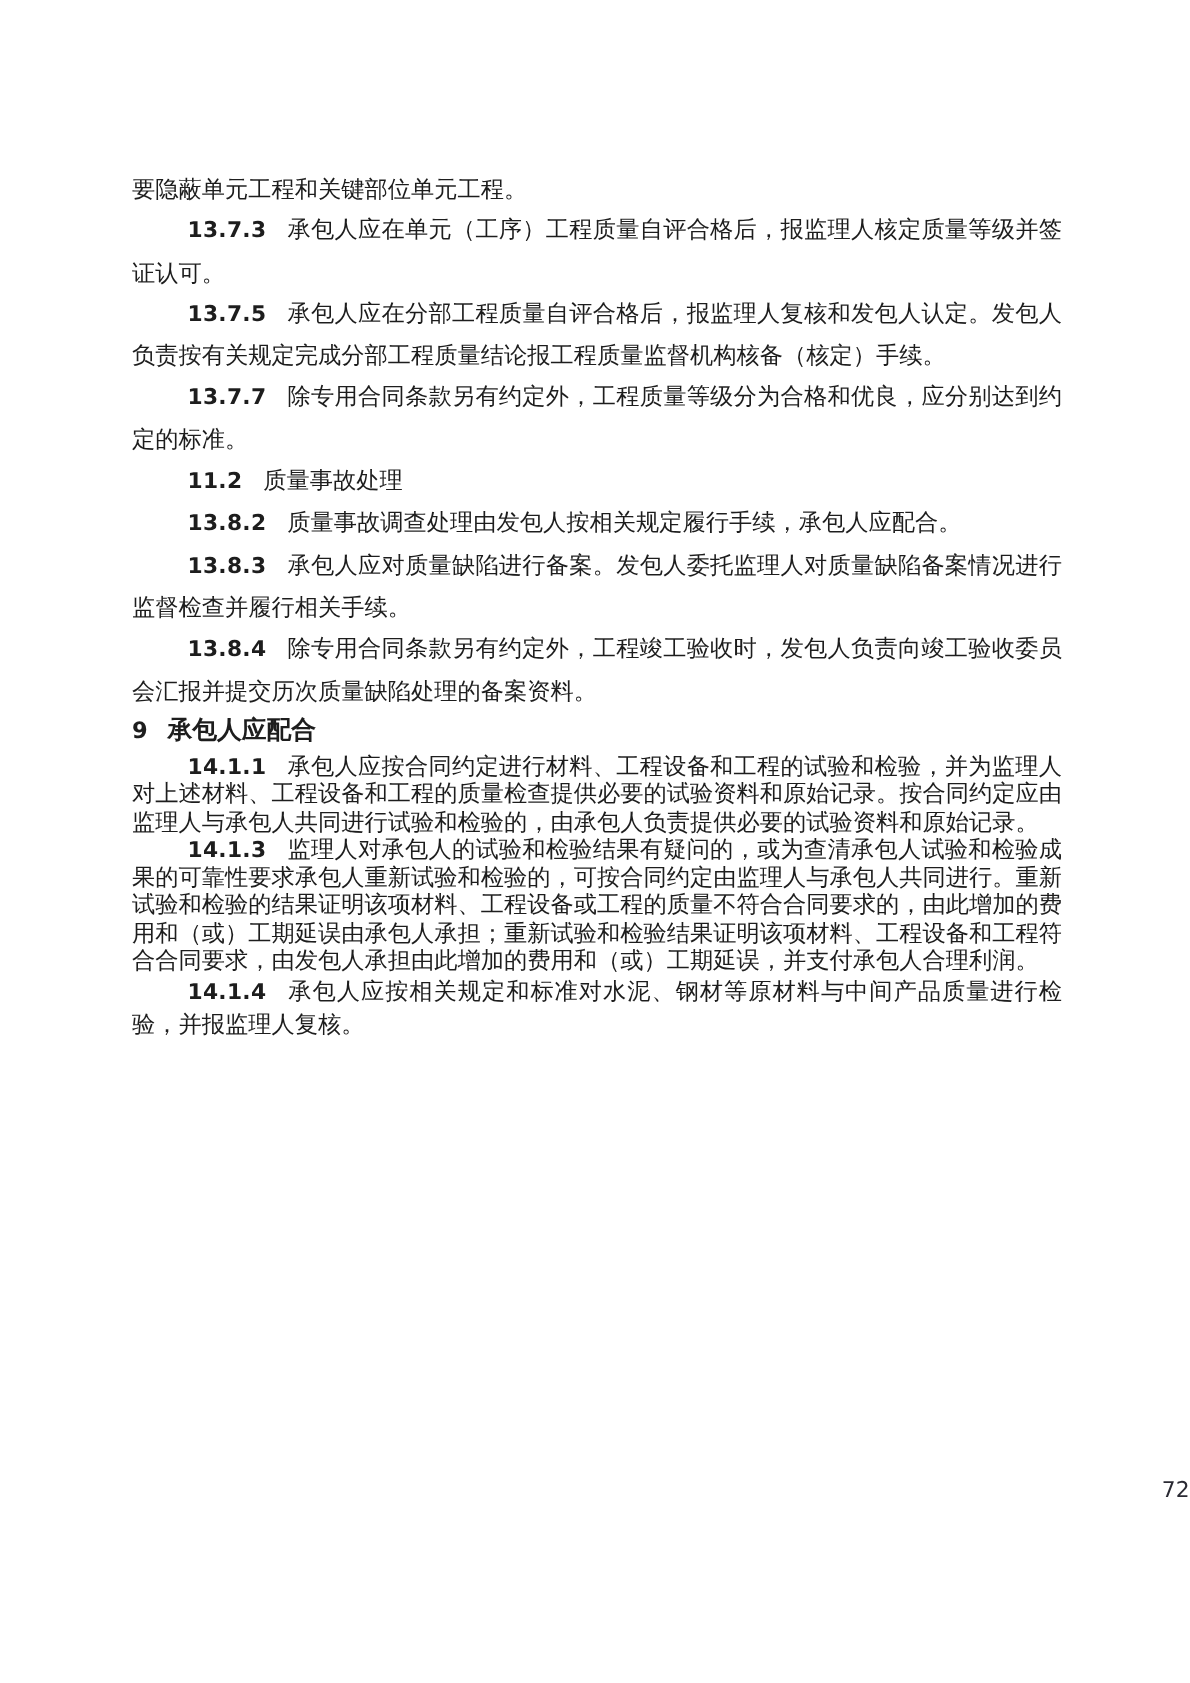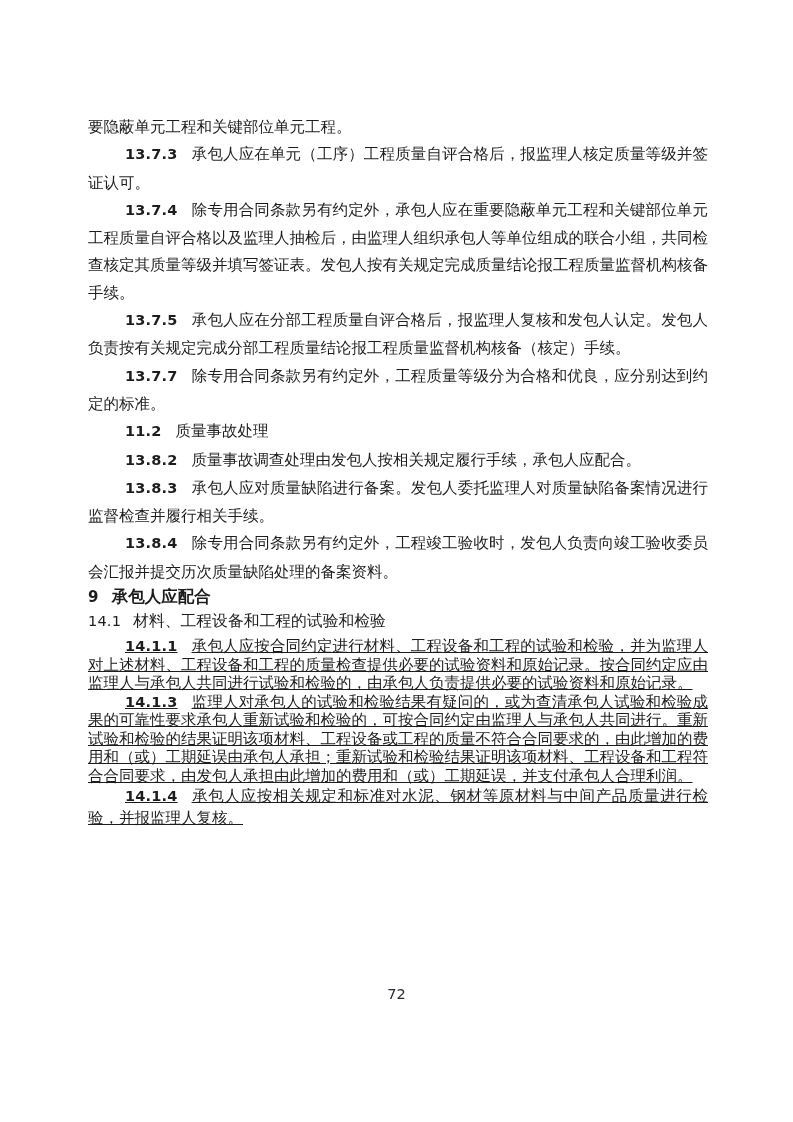--- a/index.html
+++ b/index.html
@@ -62,71 +62,68 @@
     line-height: 24px;
     text-indent: 0;
   }
   .section-heading .num {
     font-weight: 400;
     font-size: 14.5px;
     margin-right: 12px;
   }
   .tight {
     margin-top: 4px;
-    text-decoration: underline;
   }
   .tight .para {
     line-height: 18.5px;
   }
   .tight .para.clause-last {
     line-height: 21px;
   }
   .page-number {
     position: absolute;
     top: 986px;
     left: 0;
     width: 100%;
-    text-align: center;
+    text-align: right;
     font-size: 14.5px;
     color: #2a2a33;
     font-family: "DejaVu Sans", "Liberation Sans", sans-serif;
   }
 </style>
 </head>
 <body>
 
 <main class="page">
   <div class="content">
 
     <section class="loose">
       <p class="para no-indent"><span>要隐蔽单元工程和关键部位单元工程。</span></p>
 
 
       <p class="para clause"><span class="num">13.7.3</span><span>承包人应在单元（工序）工程质量自评合格后，报监理人核定质量等级并签证认可。</span></p>
 
-      <p class="para clause"><span class="num">13.7.4</span><span>除专用合同条款另有约定外，承包人应在重要隐蔽单元工程和关键部位单元工程质量自评合格以及监理人抽检后，由监理人组织承包人等单位组成的联合小组，共同检查核定其质量等级并填写签证表。发包人按有关规定完成质量结论报工程质量监督机构核备手续。</span></p>
 
       <p class="para clause"><span class="num">13.7.5</span><span>承包人应在分部工程质量自评合格后，报监理人复核和发包人认定。发包人负责按有关规定完成分部工程质量结论报工程质量监督机构核备（核定）手续。</span></p>
 
 
       <p class="para clause"><span class="num">13.7.7</span><span>除专用合同条款另有约定外，工程质量等级分为合格和优良，应分别达到约定的标准。</span></p>
 
       <p class="para clause"><span class="num">11.2</span><span>质量事故处理</span></p>
 
 
       <p class="para clause"><span class="num">13.8.2</span><span>质量事故调查处理由发包人按相关规定履行手续，承包人应配合。</span></p>
 
       <p class="para clause"><span class="num">13.8.3</span><span>承包人应对质量缺陷进行备案。发包人委托监理人对质量缺陷备案情况进行监督检查并履行相关手续。</span></p>
 
       <p class="para clause"><span class="num">13.8.4</span><span>除专用合同条款另有约定外，工程竣工验收时，发包人负责向竣工验收委员会汇报并提交历次质量缺陷处理的备案资料。</span></p>
     </section>
 
     <h1 class="chapter-heading"><span class="num">9</span><span>承包人应配合</span></h1>
 
-    <h2 class="section-heading"><span class="num">14.1</span><span>材料、工程设备和工程的试验和检验</span></h2>
 
     <section class="tight">
       <p class="para clause"><span class="num">14.1.1</span><span>承包人应按合同约定进行材料、工程设备和工程的试验和检验，并为监理人对上述材料、工程设备和工程的质量检查提供必要的试验资料和原始记录。按合同约定应由监理人与承包人共同进行试验和检验的，由承包人负责提供必要的试验资料和原始记录。</span></p>
 
 
       <p class="para clause"><span class="num">14.1.3</span><span>监理人对承包人的试验和检验结果有疑问的，或为查清承包人试验和检验成果的可靠性要求承包人重新试验和检验的，可按合同约定由监理人与承包人共同进行。重新试验和检验的结果证明该项材料、工程设备或工程的质量不符合合同要求的，由此增加的费用和（或）工期延误由承包人承担；重新试验和检验结果证明该项材料、工程设备和工程符合合同要求，由发包人承担由此增加的费用和（或）工期延误，并支付承包人合理利润。</span></p>
 
       <p class="para clause clause-last"><span class="num">14.1.4</span><span>承包人应按相关规定和标准对水泥、钢材等原材料与中间产品质量进行检验，并报监理人复核。</span></p>
     </section>
 

